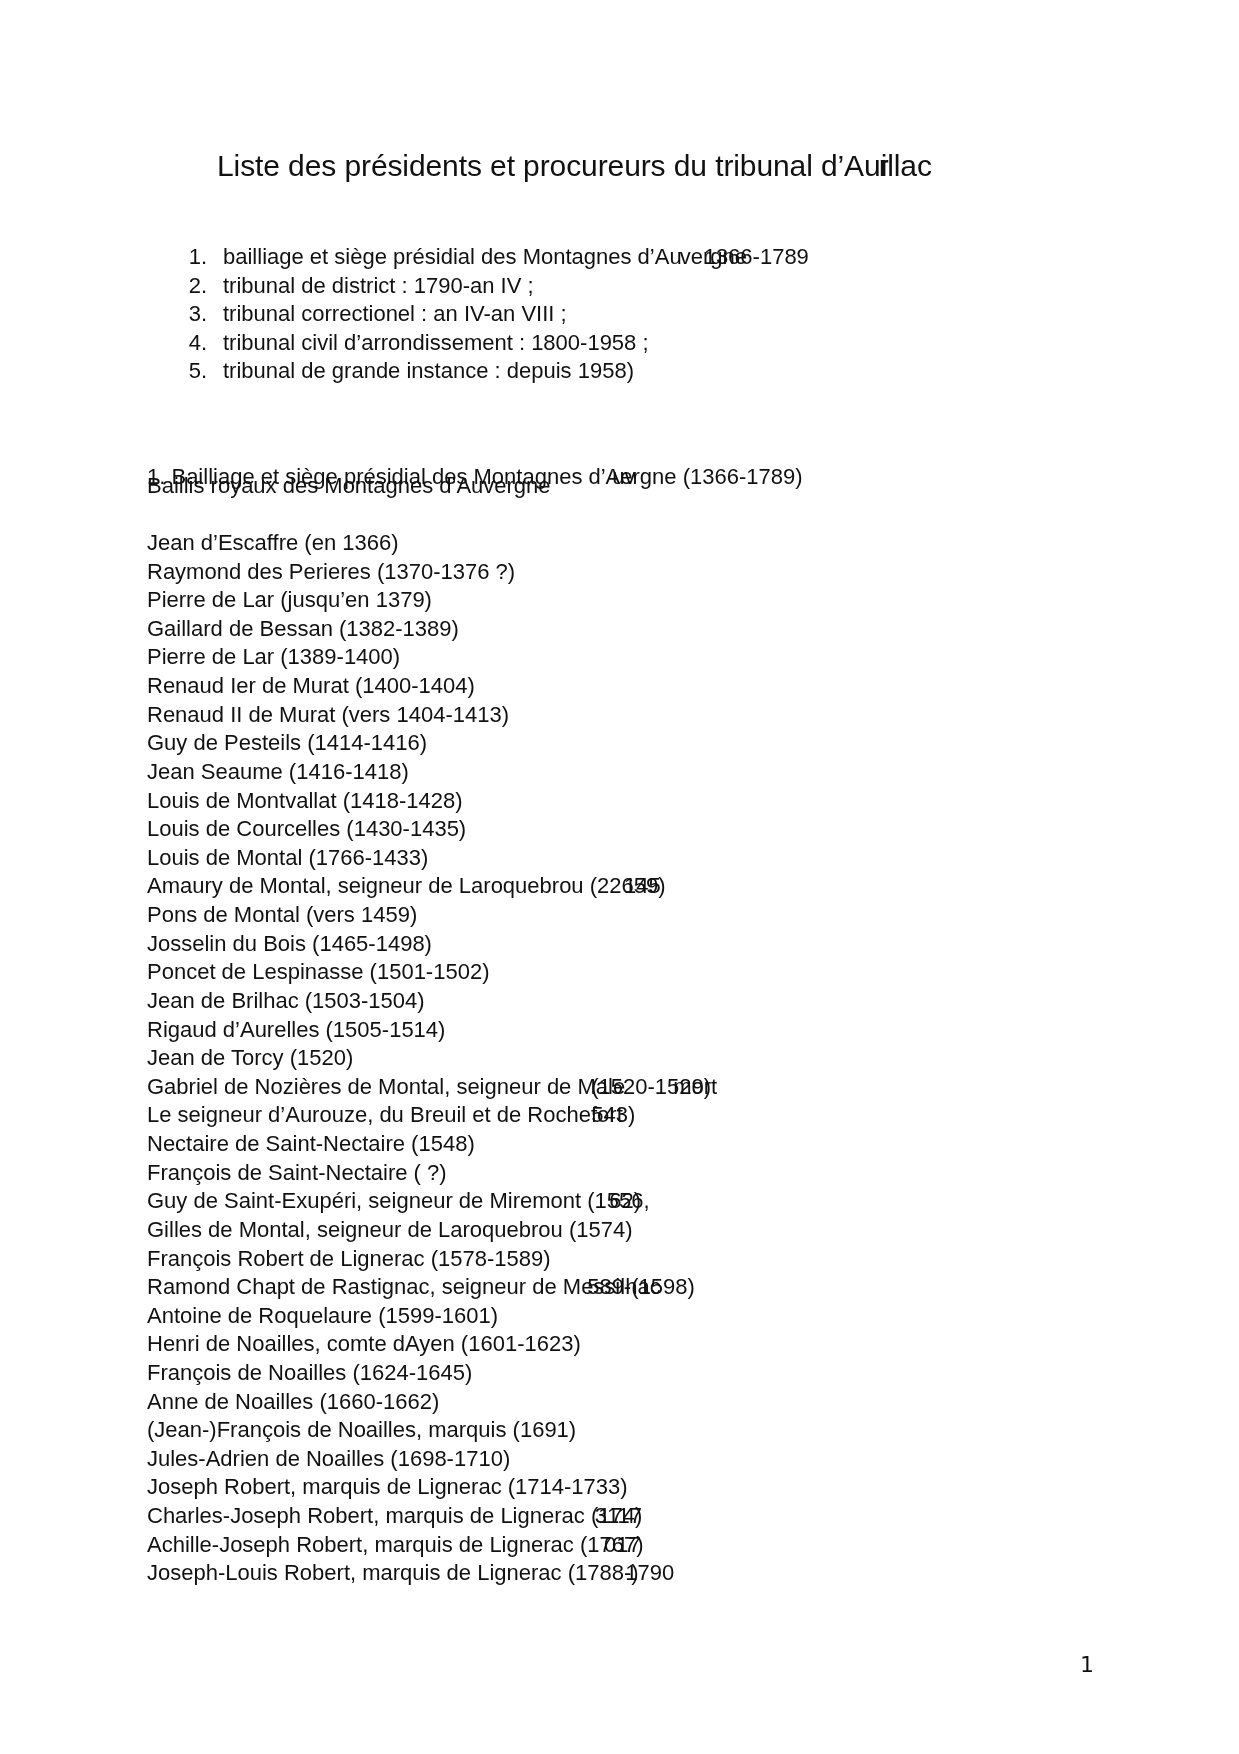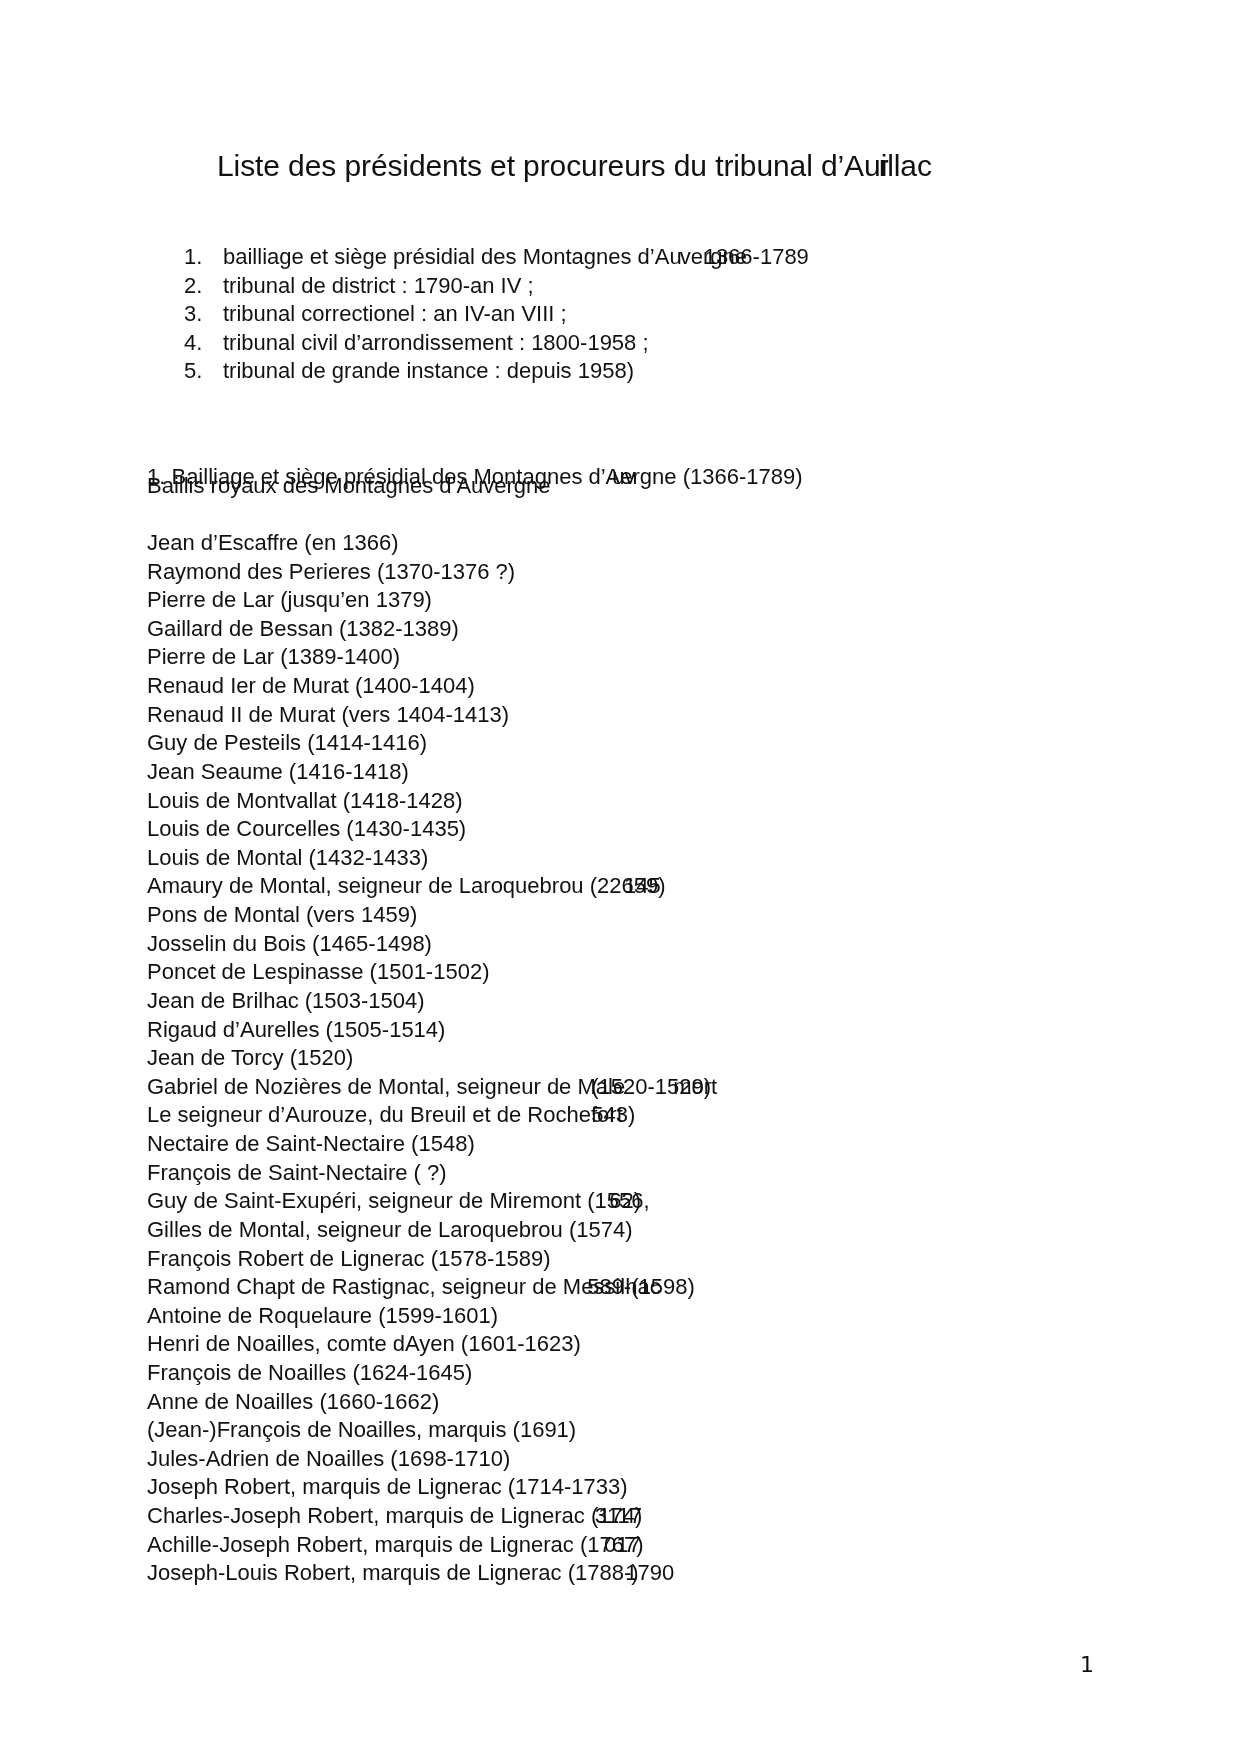--- a/index.html
+++ b/index.html
@@ -1,18 +1,18 @@
 <!DOCTYPE html>
 <html><head>
   <meta charset="utf-8">
   <style>
     html, body { margin: 0; padding: 0; background: #ffffff; }
     body { width: 1239px; height: 1754px; position: relative; overflow: hidden;
            font-family: "Liberation Sans", sans-serif; color: #111111; }
-    .page { position: absolute; left: 0; top: 0; width: 1239px; height: 1390px; background: #fff; }
+    .page { position: absolute; left: 0; top: 0; width: 1239px; height: 1390px; background: #fff; text-align: center; }
     .title { position: absolute; left: 217px; top: 146px; font-size: 30px; line-height: 40px;
              white-space: nowrap; letter-spacing: -0.1px; }
     .line { position: absolute; font-size: 22px; line-height: 29px; white-space: nowrap; }
     .ol-num { position: absolute; left: 184px; width: 28px; }
     .ol-text { position: absolute; left: 223px; }
     .ov { position: absolute; white-space: nowrap; }
     .tail { position: relative; }
     .page-number { position: absolute; left: 1080px; top: 1652px; font-size: 22px;
                    font-family: "DejaVu Sans", sans-serif; }
   </style>
@@ -65,21 +65,21 @@
       <div class="line" style="left: 147px; top: 556.62px;">Raymond des Perieres (1370-1376 ?)</div>
       <div class="line" style="left: 147px; top: 585.24px;">Pierre de Lar (jusqu’en 1379)</div>
       <div class="line" style="left: 147px; top: 613.86px;">Gaillard de Bessan (1382-1389)</div>
       <div class="line" style="left: 147px; top: 642.48px;">Pierre de Lar (1389-1400)</div>
       <div class="line" style="left: 147px; top: 671.1px;">Renaud Ier de Murat (1400-1404)</div>
       <div class="line" style="left: 147px; top: 699.72px;">Renaud II de Murat (vers 1404-1413)</div>
       <div class="line" style="left: 147px; top: 728.34px;">Guy de Pesteils (1414-1416)</div>
       <div class="line" style="left: 147px; top: 756.96px;">Jean Seaume (1416-1418)</div>
       <div class="line" style="left: 147px; top: 785.58px;">Louis de Montvallat (1418-1428)</div>
       <div class="line" style="left: 147px; top: 814.2px;">Louis de Courcelles (1430-1435)</div>
-      <div class="line" style="left: 147px; top: 842.82px;">Louis de Montal (1432-1433)</div>
+      <div class="line" style="left: 147px; top: 842.82px;">Louis de Montal (1766-1433)</div>
       <div class="line" style="left: 147px; top: 871.44px;"><span>Amaury de Montal, seigneur de Laroquebrou (2265</span><span class="tail" style="display: inline-block;"><span class="ov" style="left: 0px; top: 0px;">9)</span><span style="position: relative; left: -22px;">145</span></span></div>
       <div class="line" style="left: 147px; top: 900.06px;">Pons de Montal (vers 1459)</div>
       <div class="line" style="left: 147px; top: 928.68px;">Josselin du Bois (1465-1498)</div>
       <div class="line" style="left: 147px; top: 957.3px;">Poncet de Lespinasse (1501-1502)</div>
       <div class="line" style="left: 147px; top: 985.92px;">Jean de Brilhac (1503-1504)</div>
       <div class="line" style="left: 147px; top: 1014.54px;">Rigaud d’Aurelles (1505-1514)</div>
       <div class="line" style="left: 147px; top: 1043.16px;">Jean de Torcy (1520)</div>
       <div class="line" style="left: 147px; top: 1071.78px;"><span>Gabriel de Nozières de Montal, seigneur de Male</span><span class="tail" style="display: inline-block;"><span class="ov" style="left: 0px; top: 0px; margin-left: 48px;">mort</span><span style="position: relative; left: -34px;">(1520-1529)</span></span></div>
       <div class="line" style="left: 147px; top: 1100.4px;"><span>Le seigneur d’Aurouze, du Breuil et de Rochefo</span><span class="tail" style="display: inline-block;"><span class="ov" style="left: 0px; top: 0px;">rt</span><span style="position: relative; left: -18px;">543)</span></span></div>
       <div class="line" style="left: 147px; top: 1129.02px;">Nectaire de Saint-Nectaire (1548)</div>

